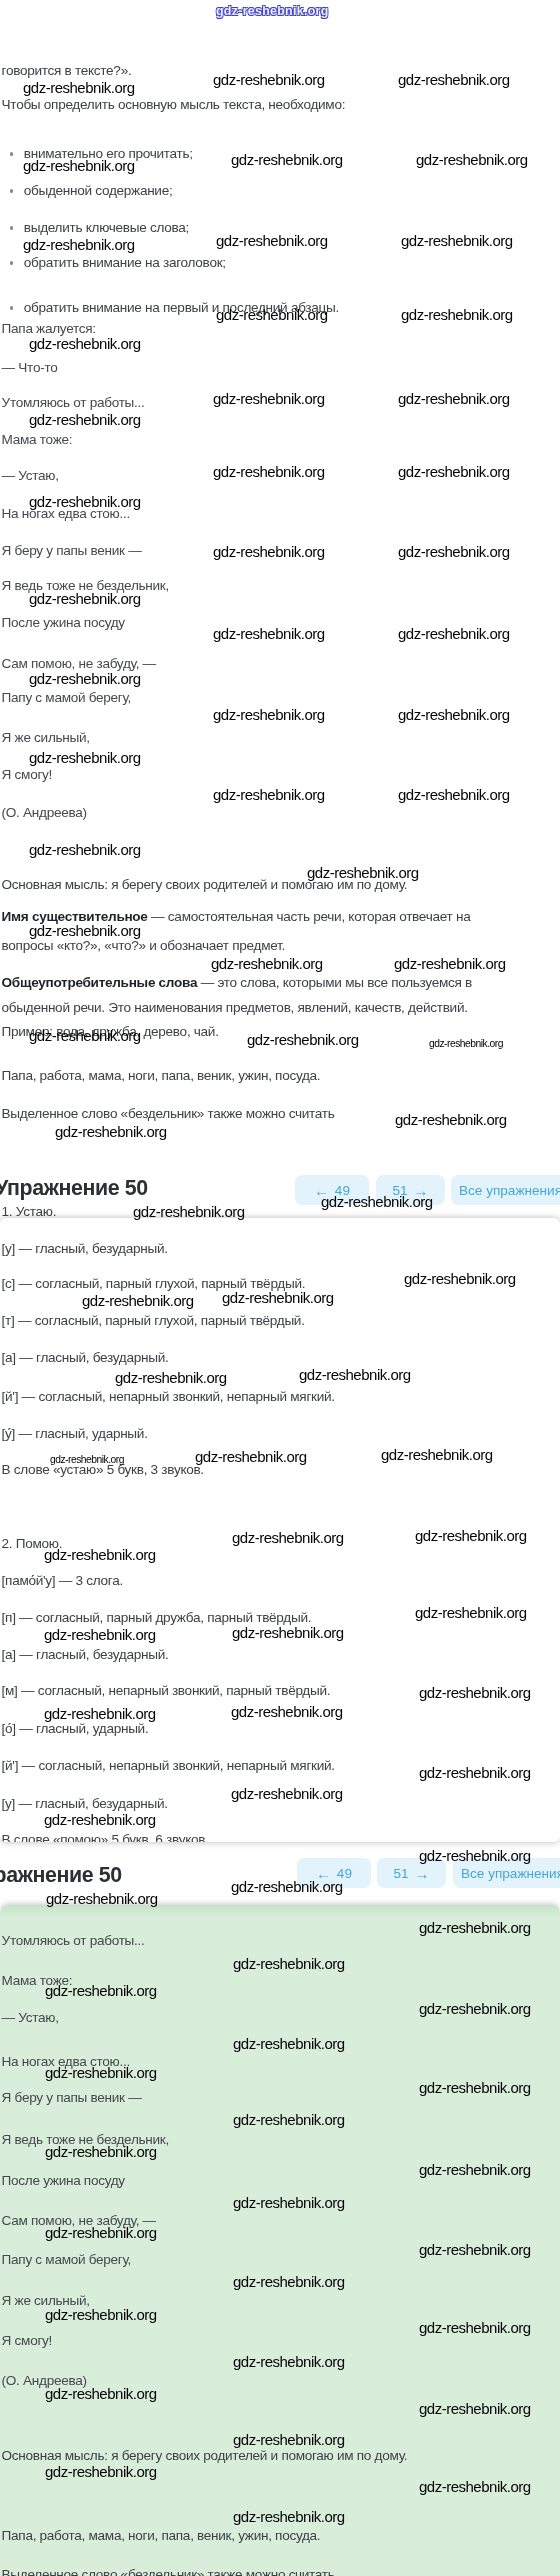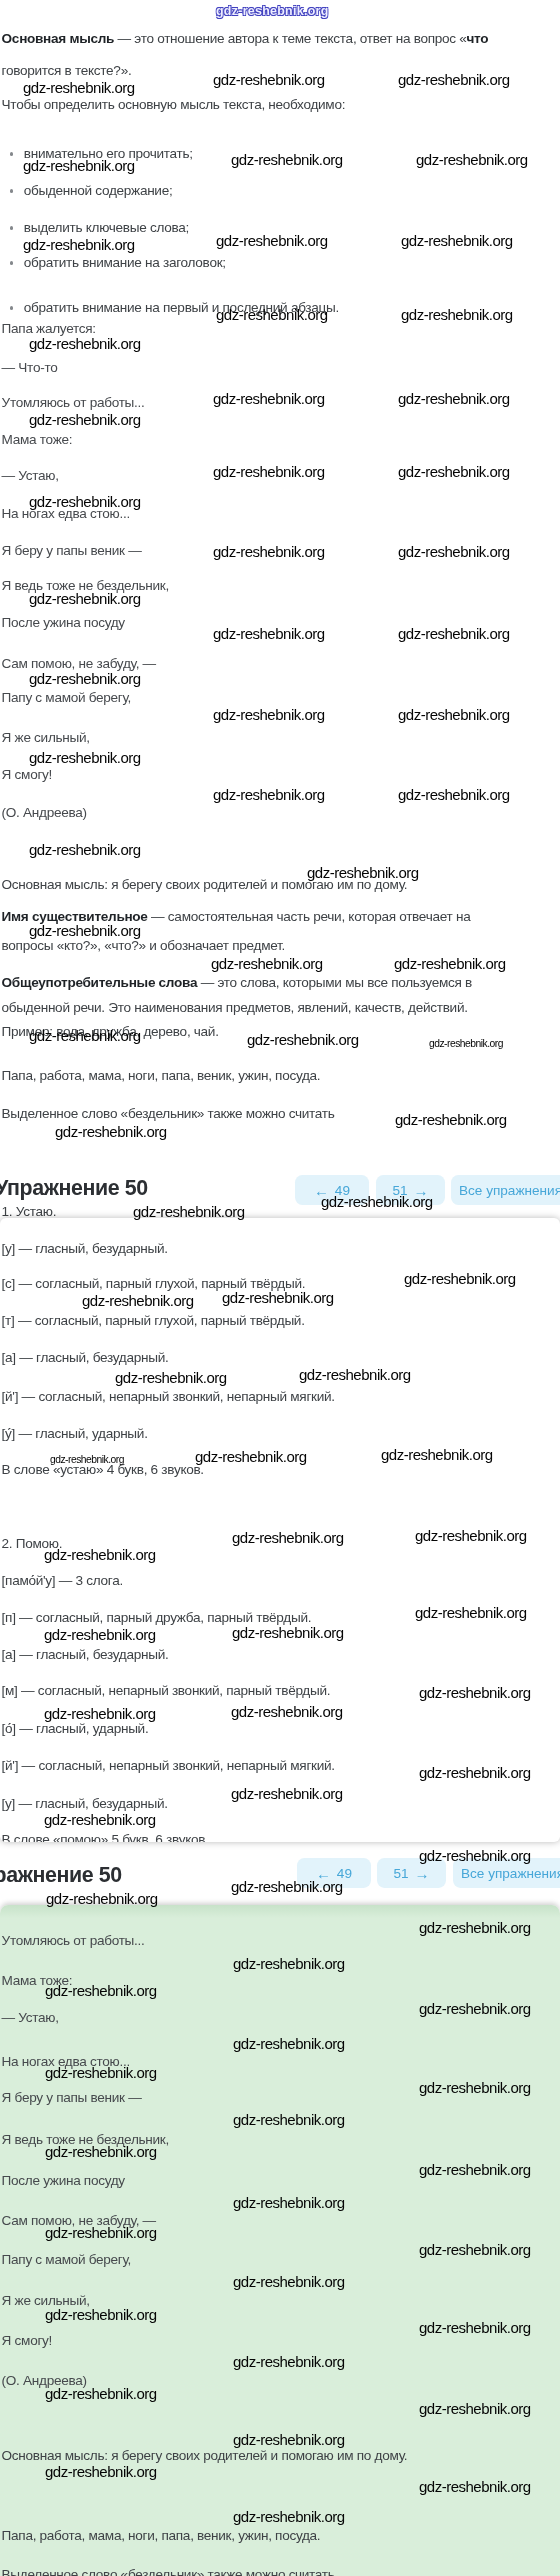--- a/index.html
+++ b/index.html
@@ -37,23 +37,20 @@
   .card .t{z-index:2;}
   .clipline{z-index:0;}
 </style>
 </head>
 <body>
 
 <div id="page">
 
   <div class="wm-blue">gdz-reshebnik.org</div>
 
-  <div class="t" style="top:30.5px;left:1.6px">
-    <b>Основная мысль</b><span> — это отношение автора к теме текста, ответ на вопрос «</span><b>что</b>
-  </div>
   <div class="t" style="top:63px;left:1.6px">говорится в тексте?».</div>
   <div class="t" style="top:97px;left:1.6px">Чтобы определить основную мысль текста, необходимо:</div>
 
   <div class="t" style="top:146px;left:8.2px"><span class="dot"></span><span>внимательно его прочитать;</span></div>
   <div class="t" style="top:183px;left:8.2px"><span class="dot"></span><span>обыденной содержание;</span></div>
   <div class="t" style="top:220px;left:8.2px"><span class="dot"></span><span>выделить ключевые слова;</span></div>
   <div class="t" style="top:255px;left:8.2px"><span class="dot"></span><span>обратить внимание на заголовок;</span></div>
   <div class="t" style="top:300px;left:8.2px"><span class="dot"></span><span>обратить внимание на первый и последний абзацы.</span></div>
 
   <div class="t gray" style="top:321px;left:1.6px">Папа жалуется:</div>
@@ -99,21 +96,21 @@
 
   <div class="t clipline" style="top:1204px;left:1.6px">1. Устаю.</div>
 
   <div class="card" style="top:1218px;height:624px">
     <div class="t" style="top:23px;left:1.6px">[у] — гласный, безударный.</div>
     <div class="t" style="top:58px;left:1.6px">[с] — согласный, парный глухой, парный твёрдый.</div>
     <div class="t" style="top:95px;left:1.6px">[т] — согласный, парный глухой, парный твёрдый.</div>
     <div class="t" style="top:132px;left:1.6px">[а] — гласный, безударный.</div>
     <div class="t" style="top:171px;left:1.6px">[й'] — согласный, непарный звонкий, непарный мягкий.</div>
     <div class="t" style="top:208px;left:1.6px">[у́] — гласный, ударный.</div>
-    <div class="t" style="top:244px;left:1.6px">В слове «устаю» 4 букв, 6 звуков.</div>
+    <div class="t" style="top:244px;left:1.6px">В слове «устаю» 5 букв, 3 звуков.</div>
     <div class="t" style="top:318px;left:1.6px">2. Помою.</div>
     <div class="t" style="top:355px;left:1.6px">[памо́й'у] — 3 слога.</div>
     <div class="t" style="top:392px;left:1.6px">[п] — согласный, парный дружба, парный твёрдый.</div>
     <div class="t" style="top:429px;left:1.6px">[а] — гласный, безударный.</div>
     <div class="t" style="top:465px;left:1.6px">[м] — согласный, непарный звонкий, парный твёрдый.</div>
     <div class="t" style="top:503px;left:1.6px">[о́] — гласный, ударный.</div>
     <div class="t" style="top:540px;left:1.6px">[й'] — согласный, непарный звонкий, непарный мягкий.</div>
     <div class="t" style="top:578px;left:1.6px">[у] — гласный, безударный.</div>
     <div class="t" style="top:614px;left:1.6px">В слове «помою» 5 букв, 6 звуков.</div>
   </div>

